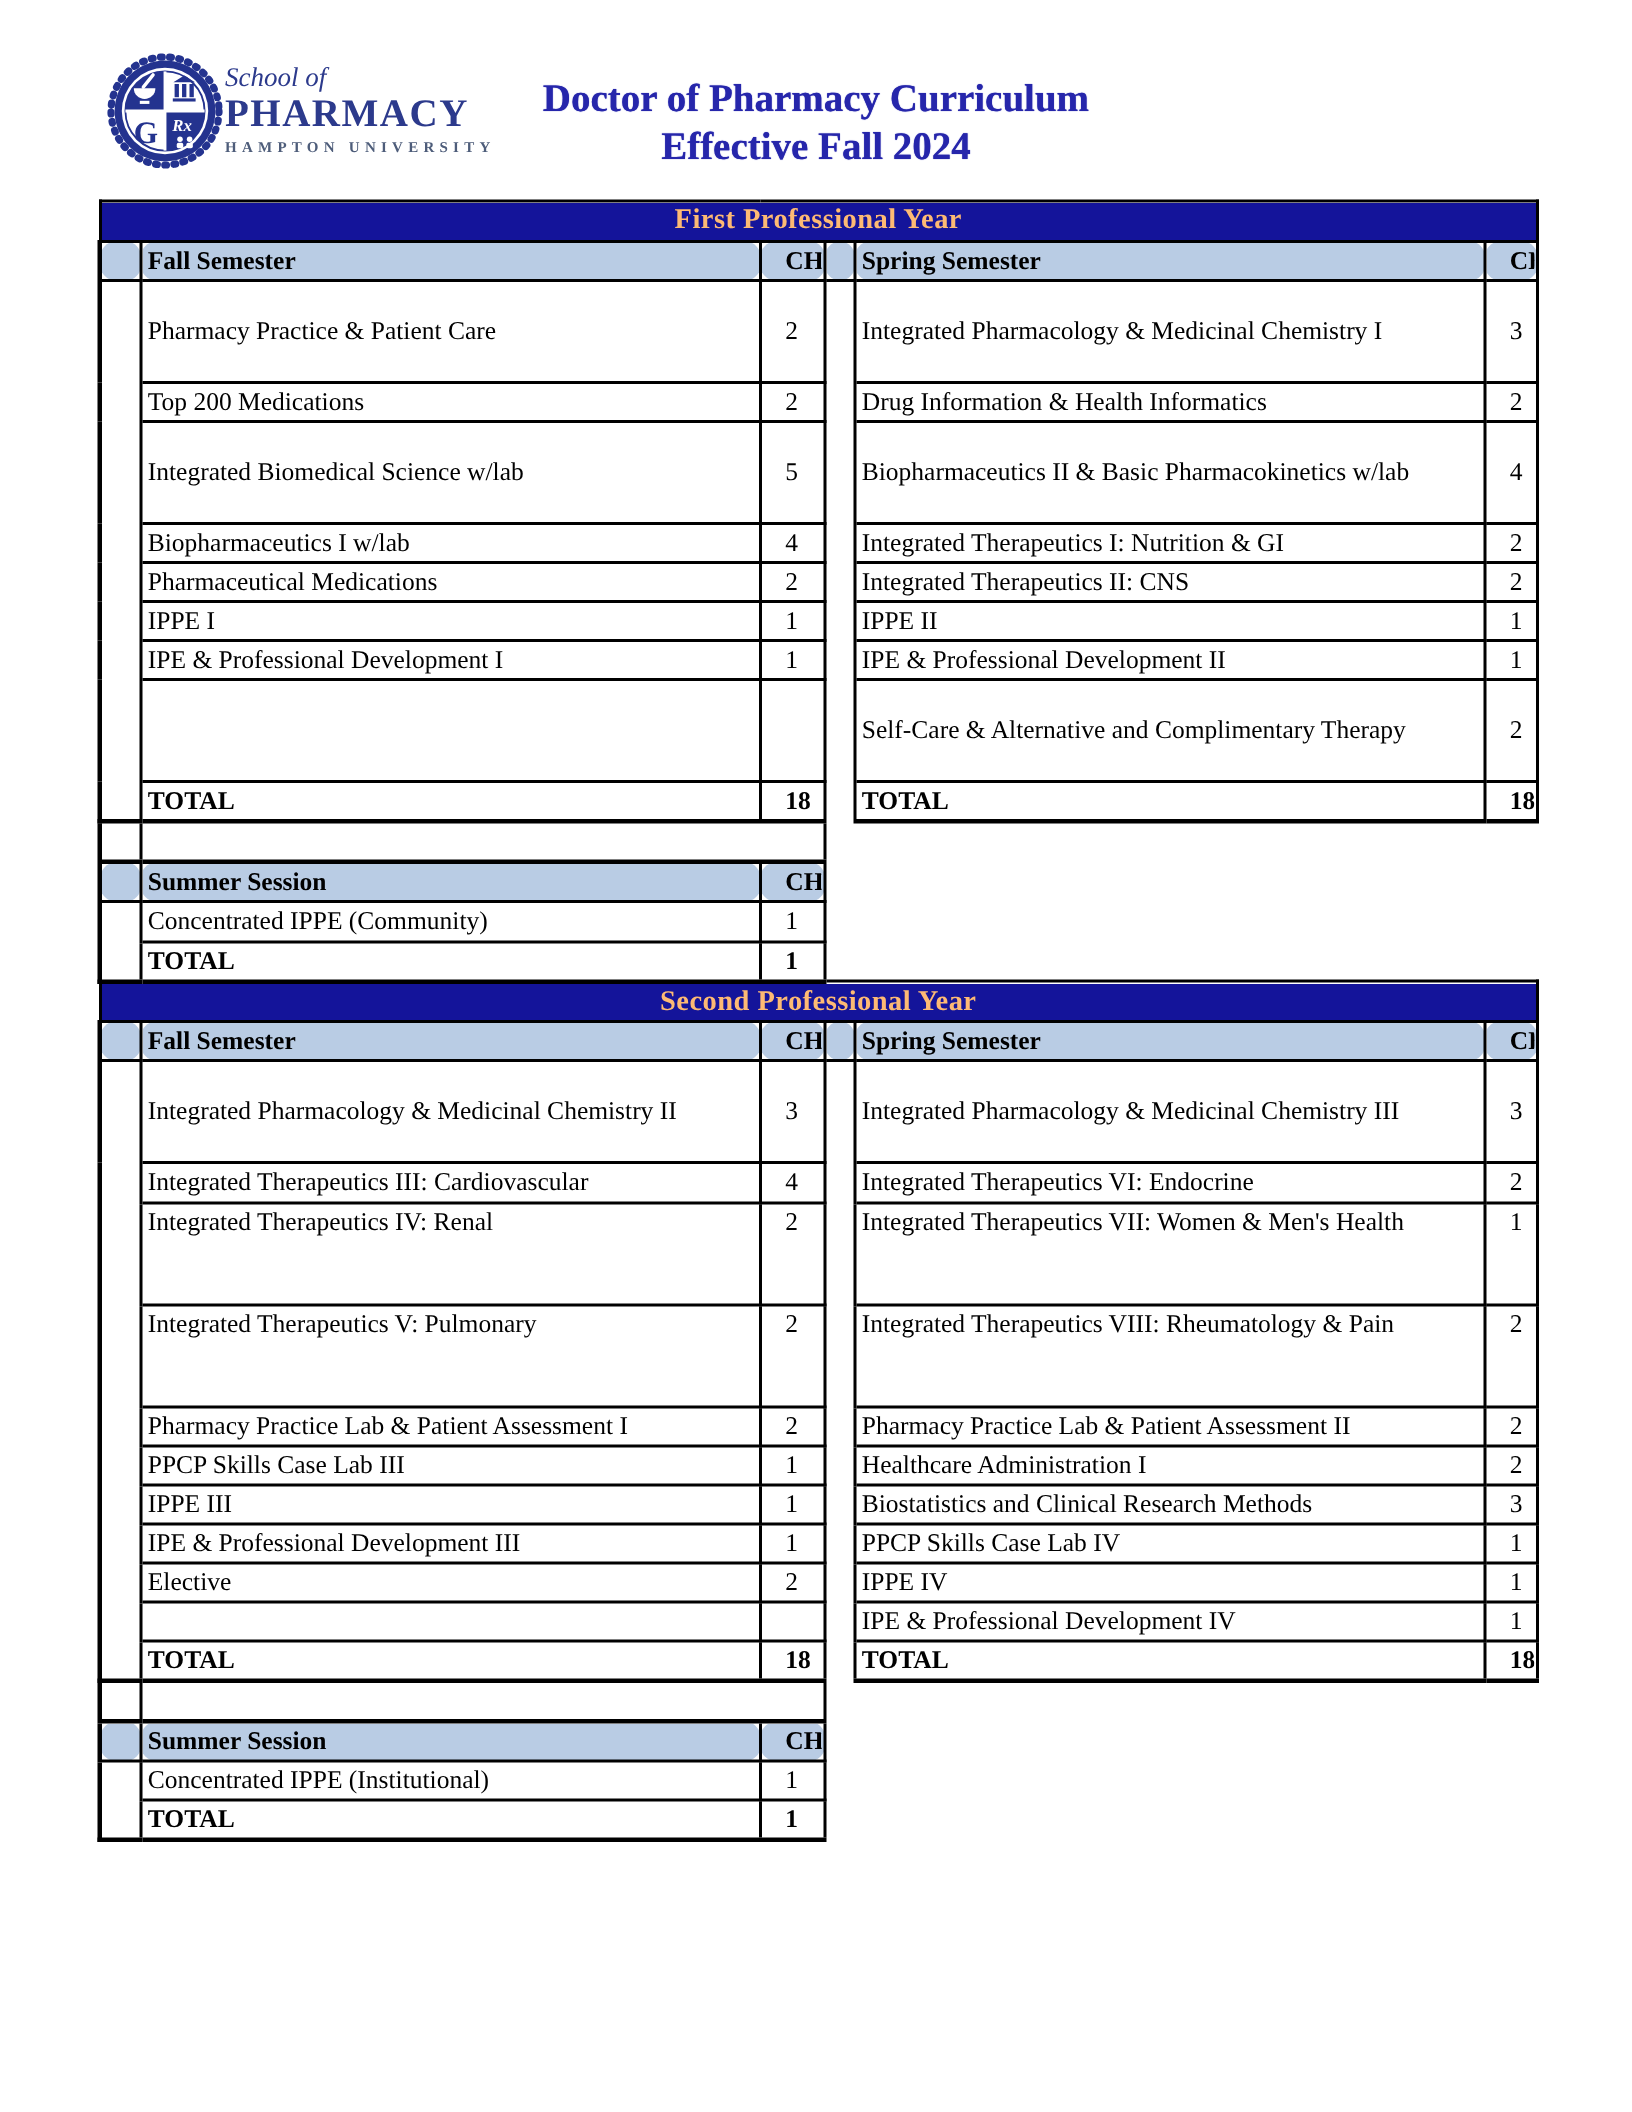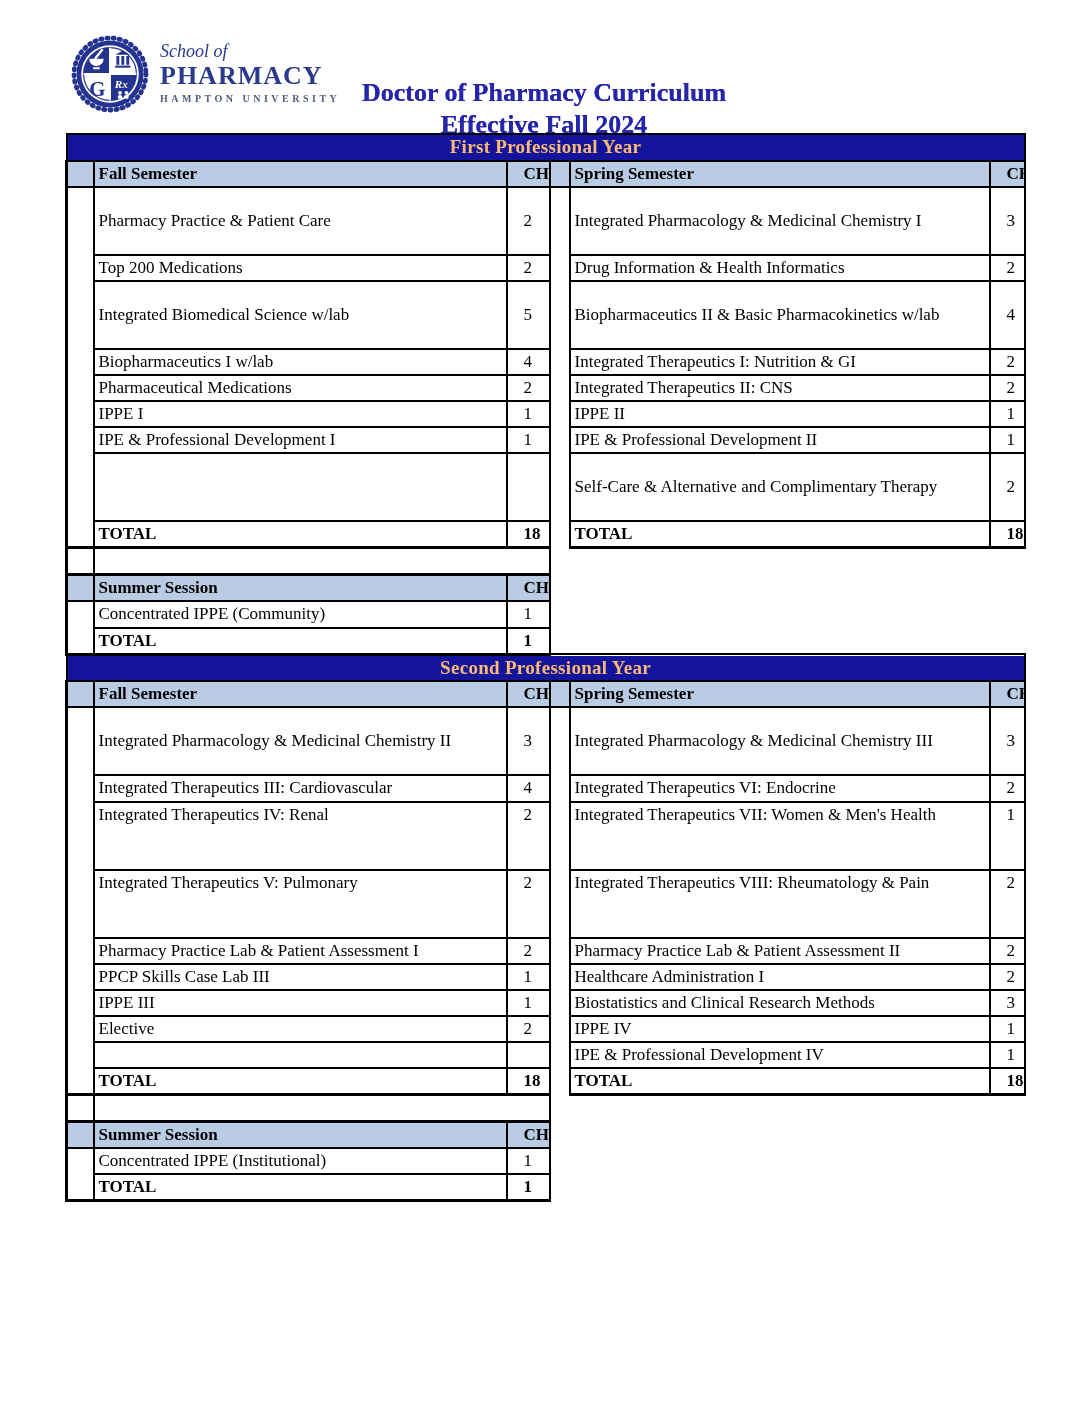--- a/index.html
+++ b/index.html
@@ -11,26 +11,26 @@
   html,body{margin:0;padding:0;background:#fff;}
   body{
     width:1088px;height:1408px;
     font-family:"Liberation Serif",serif;
     color:#000;position:relative;
   }
   
   .page-header{position:relative;height:133px;}
   .logo{position:absolute;left:70px;top:34px;display:flex;align-items:flex-start;}
   .seal{width:80px;height:80px;flex:0 0 auto;}
-  .logo-text{margin-left:10px;padding-top:8px;line-height:1;}
+  .logo-text{padding-top:8px;line-height:1;}
   .school-of{font-style:italic;font-size:18px;color:#2c3a8c;margin-bottom:3px;}
   .pharmacy-name{font-size:26px;letter-spacing:1px;color:#2c3a8c;font-weight:600;margin-bottom:5px;}
   .hampton{font-size:10px;letter-spacing:3.5px;color:#4e5d7a;font-weight:600;}
   .doc-title{
-    position:absolute;left:0;right:0;top:77px;text-align:center;
+    position:absolute;left:0;right:0;top:50px;text-align:center;
     color:var(--title-blue);font-weight:bold;font-size:26px;line-height:1.23;
     text-shadow:0 0 .6px var(--title-blue);
   }
   
   table.curriculum{
     border-collapse:collapse;table-layout:fixed;
     width:958px;margin-left:65px;
   }
   td{
     border:2px solid #000;
@@ -40,21 +40,21 @@
   }
   tr{height:26px;}
   tr.tall{height:68px;}
   tr.vtop td{vertical-align:top;}
   tr.banner-row{height:24px;}
   tr.banner-row td{
     background:var(--banner-navy);color:#fdba74;font-weight:bold;
     text-align:center;font-size:19px;letter-spacing:.3px;padding:0 4px;
   }
   tr.hdr td,tr.summer-hdr td.blue{
-    background:var(--header-blue);font-weight:bold;
+    background:var(--header-blue);font-weight:bold;border-radius:10px;
   }
   td.stub{border-top:none;border-bottom:none;border-left-width:3px;}
   tr.hdr td.stub,tr.summer-hdr td.stub{border-top:2px solid #000;border-bottom:2px solid #000;}
   td.gap{border-top:none;border-bottom:none;background:#fff;}
   tr.hdr td.gap{border-top:2px solid #000;border-bottom:2px solid #000;background:var(--header-blue);}
   td.ch{padding:1px 16px;}
   td.blank{border:none;background:#fff;}
   tr.total-row td{font-weight:bold;border-radius:13px;}
   tr.total-row td.cl{border-bottom-width:3px;}
   tr.total-row td.stub{border-bottom:3px solid #000;}
@@ -289,20 +289,28 @@
   <tr>
     <td class="stub"></td>
     <td>IPPE III</td>
     <td class="ch">1</td>
     <td class="gap"></td>
     <td>Biostatistics and Clinical Research Methods</td>
     <td class="ch">3</td>
   </tr>
   <tr>
     <td class="stub"></td>
+    <td>IPE &amp; Professional Development III</td>
+    <td class="ch">1</td>
+    <td class="gap"></td>
+    <td>PPCP Skills Case Lab IV</td>
+    <td class="ch">1</td>
+  </tr>
+  <tr>
+    <td class="stub"></td>
     <td>Elective</td>
     <td class="ch">2</td>
     <td class="gap"></td>
     <td>IPPE IV</td>
     <td class="ch">1</td>
   </tr>
   <tr>
     <td class="stub"></td>
     <td></td>
     <td class="ch"></td>

